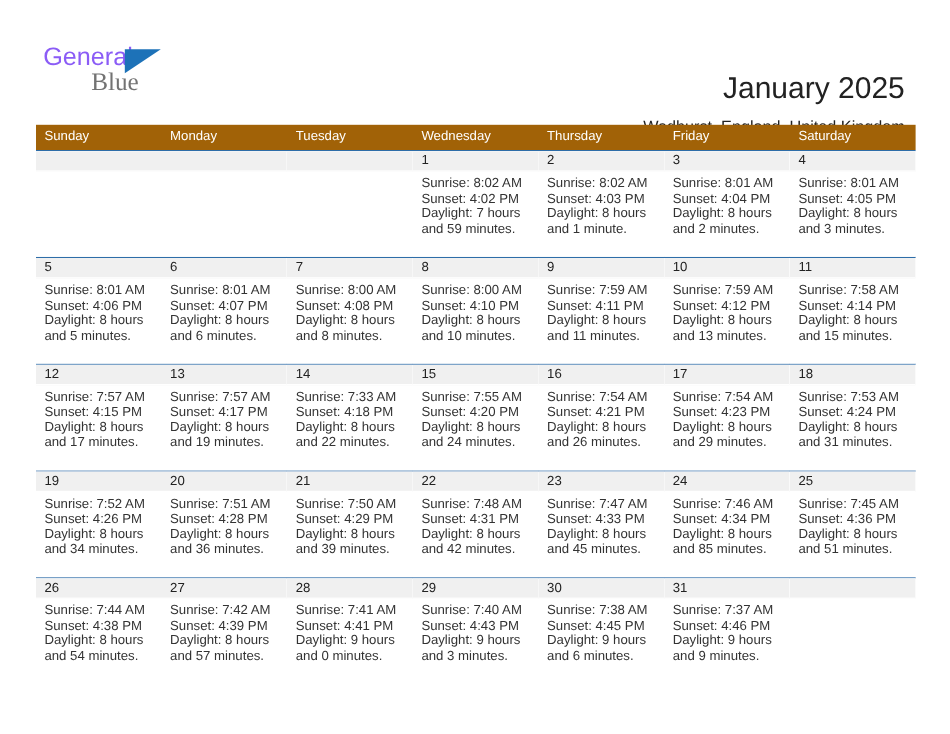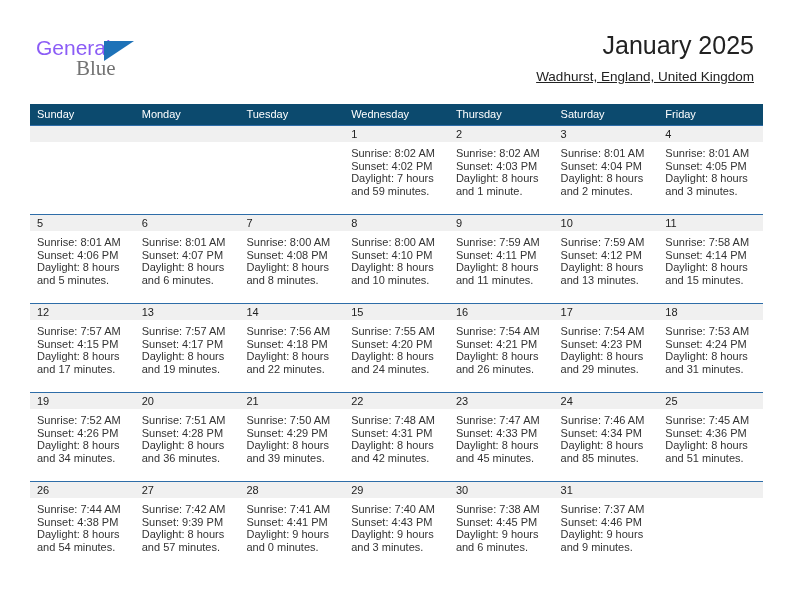--- a/index.html
+++ b/index.html
@@ -70,20 +70,21 @@
     right: 38px;
     top: 30px;
     text-align: right;
   }
   .cal-title {
     font-size: 25px;
     color: #222222;
     line-height: 31px;
     white-space: nowrap;
     font-family: "Liberation Sans", sans-serif;
+    margin-top: 29px;
   }
   .cal-subtitle {
     margin-top: 7px;
     font-size: 13.5px;
     color: #222222;
     line-height: 17px;
     white-space: nowrap;
     font-family: "Liberation Sans", sans-serif;
     text-decoration: underline;
   }
@@ -91,21 +92,21 @@
   
   .calendar {
     position: absolute;
     left: 30px;
     top: 104px;
     width: 733px;
   }
 
   .weekdays {
     display: flex;
-    background: #0c4a6e;
+    background: #a16207;
     height: 21px;
   }
   .weekday {
     flex: 1 1 0;
     color: #ffffff;
     font-size: 11px;
     line-height: 21px;
     padding-left: 7px;
     box-sizing: border-box;
     white-space: nowrap;
@@ -169,22 +170,22 @@
   </div>
 
   <div class="calendar">
 
     <div class="weekdays">
       <div class="weekday">Sunday</div>
       <div class="weekday">Monday</div>
       <div class="weekday">Tuesday</div>
       <div class="weekday">Wednesday</div>
       <div class="weekday">Thursday</div>
+      <div class="weekday">Friday</div>
       <div class="weekday">Saturday</div>
-      <div class="weekday">Friday</div>
     </div>
 
     <div class="week">
       <div class="daycell empty">
           <div class="numbar">
             <span class="daynum"></span>
           </div>
         </div>
       <div class="daycell empty">
           <div class="numbar">
@@ -343,21 +344,21 @@
             <div class="line">Sunset: 4:17 PM</div>
             <div class="line">Daylight: 8 hours</div>
             <div class="line">and 19 minutes.</div>
           </div>
         </div>
       <div class="daycell">
           <div class="numbar">
             <span class="daynum">14</span>
           </div>
           <div class="details">
-            <div class="line">Sunrise: 7:56 AM</div>
+            <div class="line">Sunrise: 7:33 AM</div>
             <div class="line">Sunset: 4:18 PM</div>
             <div class="line">Daylight: 8 hours</div>
             <div class="line">and 22 minutes.</div>
           </div>
         </div>
       <div class="daycell">
           <div class="numbar">
             <span class="daynum">15</span>
           </div>
           <div class="details">
@@ -493,21 +494,21 @@
             <div class="line">Daylight: 8 hours</div>
             <div class="line">and 54 minutes.</div>
           </div>
         </div>
       <div class="daycell">
           <div class="numbar">
             <span class="daynum">27</span>
           </div>
           <div class="details">
             <div class="line">Sunrise: 7:42 AM</div>
-            <div class="line">Sunset: 9:39 PM</div>
+            <div class="line">Sunset: 4:39 PM</div>
             <div class="line">Daylight: 8 hours</div>
             <div class="line">and 57 minutes.</div>
           </div>
         </div>
       <div class="daycell">
           <div class="numbar">
             <span class="daynum">28</span>
           </div>
           <div class="details">
             <div class="line">Sunrise: 7:41 AM</div>

